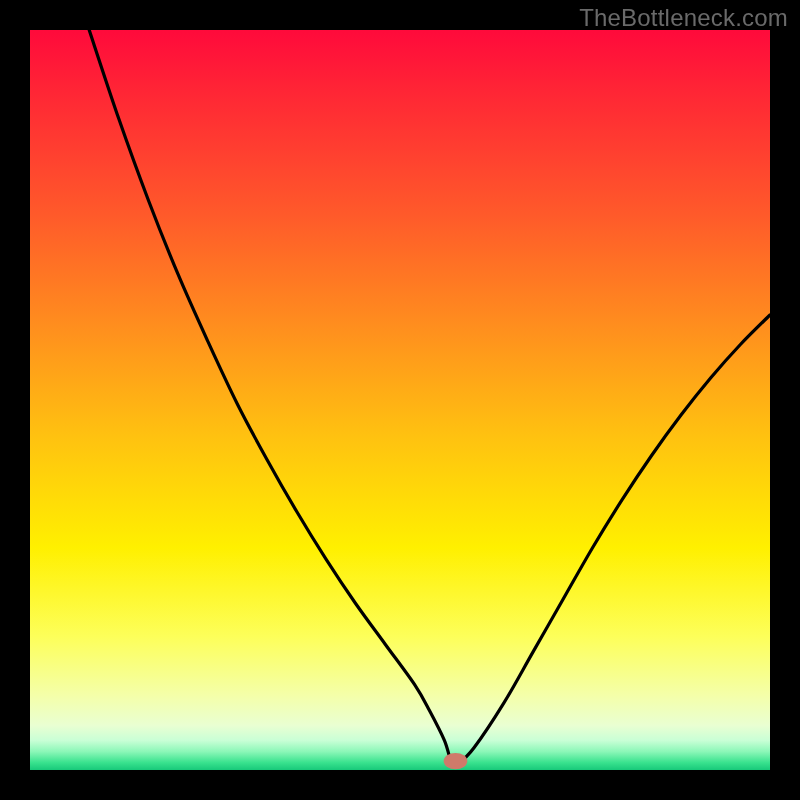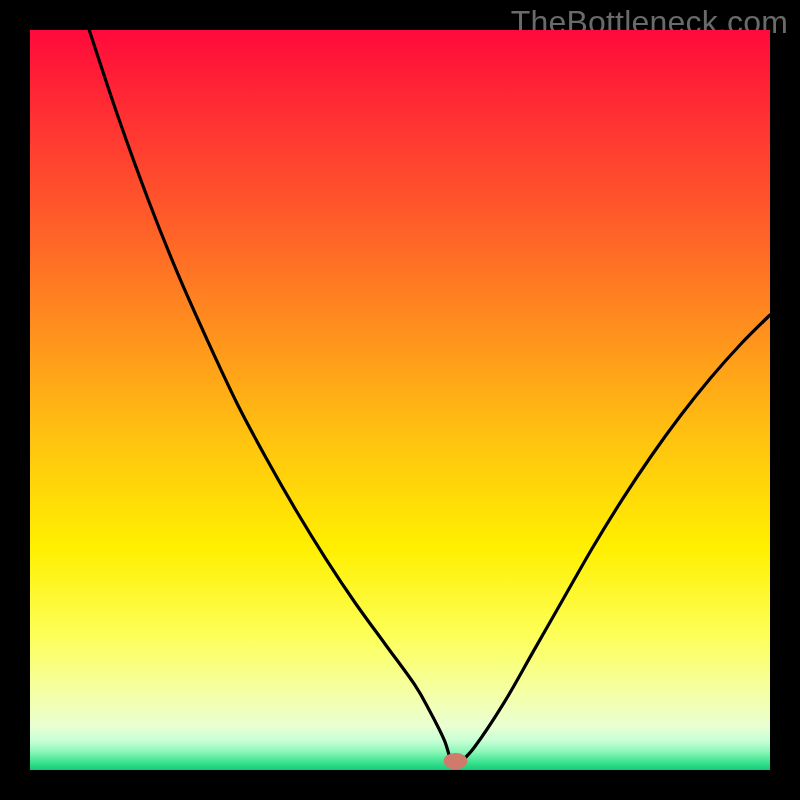--- a/index.html
+++ b/index.html
@@ -17,21 +17,21 @@
     top: 0;
     width: 800px;
     height: 800px;
     background: #000;
   }
   .watermark {
     position: absolute;
     top: 4px;
     right: 12px;
     color: #6a6a6a;
-    font-size: 32px;
+    font-size: 24px;
     font-weight: 500;
     letter-spacing: 0.2px;
     user-select: none;
   }
   svg.plot {
     position: absolute;
     left: 0;
     top: 0;
     width: 800px;
     height: 800px;

